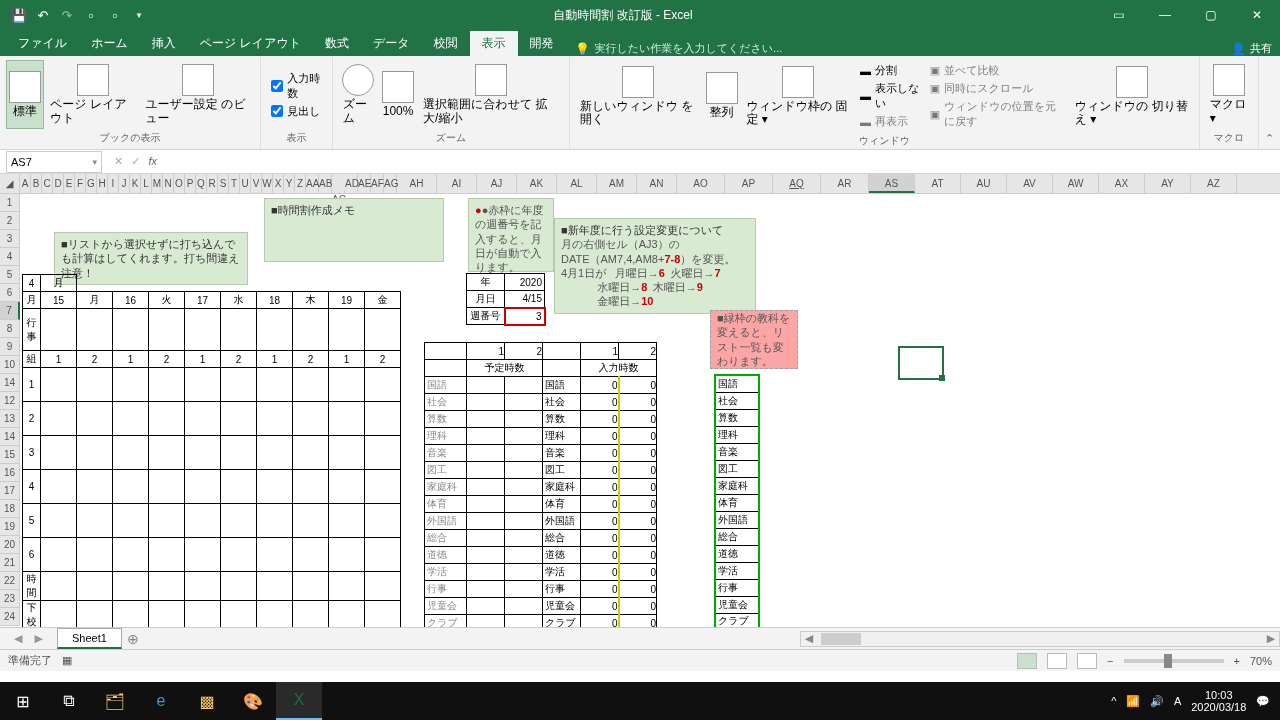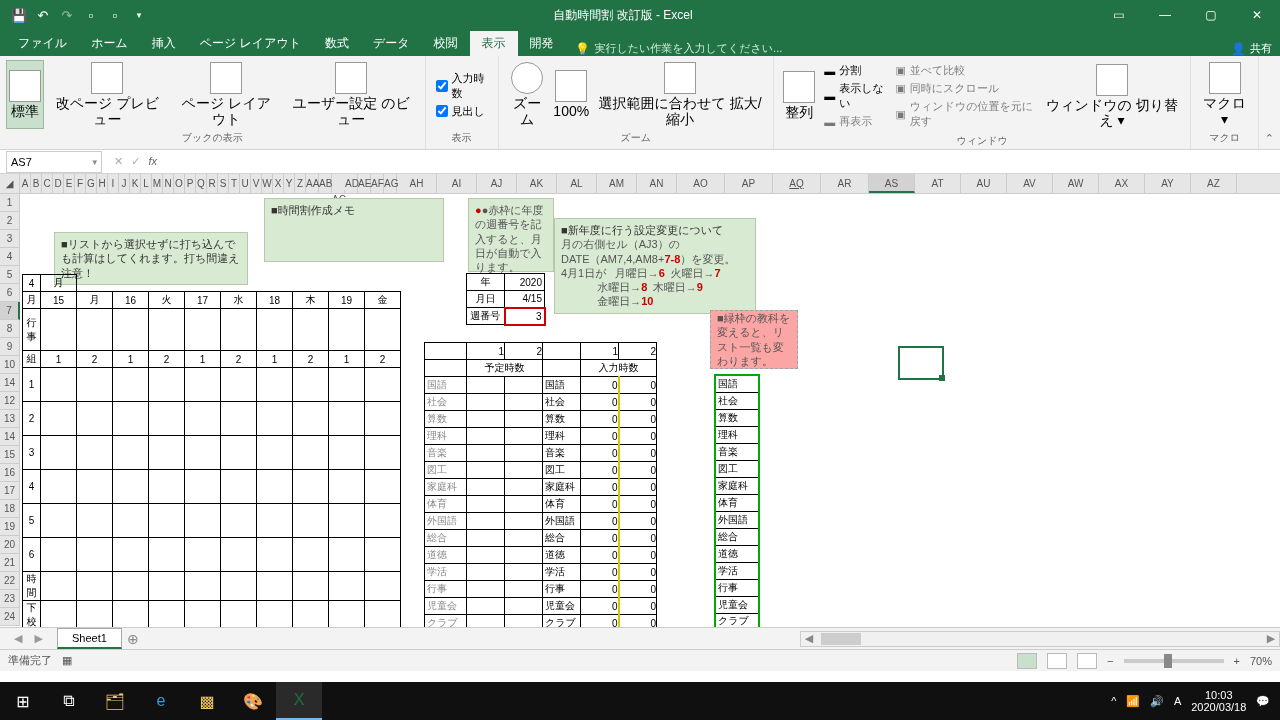--- a/index.html
+++ b/index.html
@@ -16,21 +16,21 @@
 .tell-me{margin-left:10px;color:#cbe8d8;font-size:12px;display:flex;align-items:center;gap:4px}
 .share{margin-left:auto;margin-right:8px;color:#fff;font-size:12px;display:flex;align-items:center;gap:4px}
 .ribbon{height:94px;background:#f3f3f3;border-bottom:1px solid #d4d4d4;display:flex}
 .rgrp{border-right:1px solid #e1e1e1;padding:4px 6px;display:flex;flex-direction:column;justify-content:space-between}
 .rgrp-label{text-align:center;font-size:10px;color:#666;padding-top:2px}
 .rgrp-body{display:flex;gap:2px;flex:1}
 .rbtn{display:flex;flex-direction:column;align-items:center;justify-content:center;padding:2px 4px;gap:2px;min-width:38px}
 .rbtn.active{background:#c9e0cc;border:1px solid #9bb89f}
 .rbtn .ic{width:20px;height:20px;border:1px solid #999;background:#fff}
 .rbtn .ic.big{width:32px;height:32px}
-.rbtn span{font-size:14px;text-align:center;line-height:1.1}
+.rbtn span{font-size:12px;line-height:1.1}
 .chk{display:flex;align-items:center;gap:4px;font-size:10px;padding:1px 0}
 .chk input{width:12px;height:12px}
 .vcol{display:flex;flex-direction:column;gap:1px;justify-content:center}
 .collapse{width:24px;display:flex;align-items:flex-end;justify-content:center;padding-bottom:4px;color:#666}
 .name-fx{height:24px;display:flex;align-items:center;border-bottom:1px solid #d4d4d4;background:#fff}
 .name-box{width:96px;height:22px;border:1px solid #ccc;margin-left:6px;padding:2px 4px;display:flex;align-items:center;justify-content:space-between}
 .name-box .dd{color:#888;font-size:9px}
 .fx-btns{display:flex;gap:8px;padding:0 12px;color:#aaa}
 .fx-lbl{font-style:italic;color:#666;margin-right:16px}
 .fx-input{flex:1;height:20px;border:none}
@@ -110,25 +110,20 @@
 
 <div class="ribbon">
   <div class="rgrp">
     <div class="rgrp-body">
       <div class="rbtn active">
           <div class="ic big"></div>
           <span>標準</span>
         </div>
       <div class="rbtn">
           <div class="ic big"></div>
-          <span>改ページ
-プレビュー</span>
-        </div>
-      <div class="rbtn">
-          <div class="ic big"></div>
           <span>ページ
 レイアウト</span>
         </div>
       <div class="rbtn">
           <div class="ic big"></div>
           <span>ユーザー設定
 のビュー</span>
         </div>
     </div>
     <div class="rgrp-label">ブックの表示</div>
@@ -163,21 +158,31 @@
           <span>選択範囲に合わせて
 拡大/縮小</span>
         </div>
     </div>
     <div class="rgrp-label">ズーム</div>
   </div>
   <div class="rgrp">
     <div class="rgrp-body">
       <div class="rbtn">
           <div class="ic big"></div>
+          <span>新しいウィンドウ
+を開く</span>
+        </div>
+      <div class="rbtn">
+          <div class="ic big"></div>
           <span>整列</span>
+        </div>
+      <div class="rbtn">
+          <div class="ic big"></div>
+          <span>ウィンドウ枠の
+固定 ▾</span>
         </div>
       <div class="vcol" style="padding:2px 4px">
         <label class="chk">
             <span>▬</span>
             <span>分割</span>
           </label>
         <label class="chk">
             <span>▬</span>
             <span>表示しない</span>
           </label>

